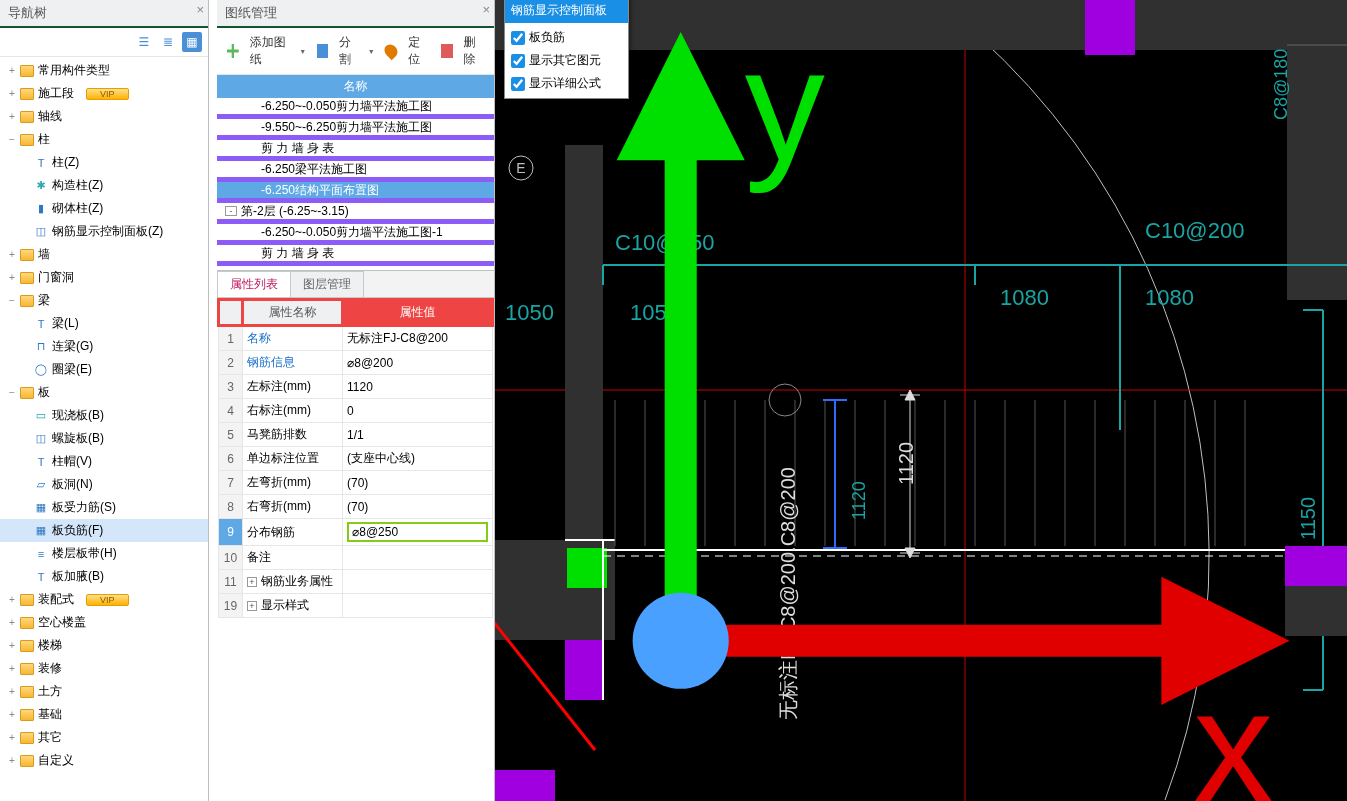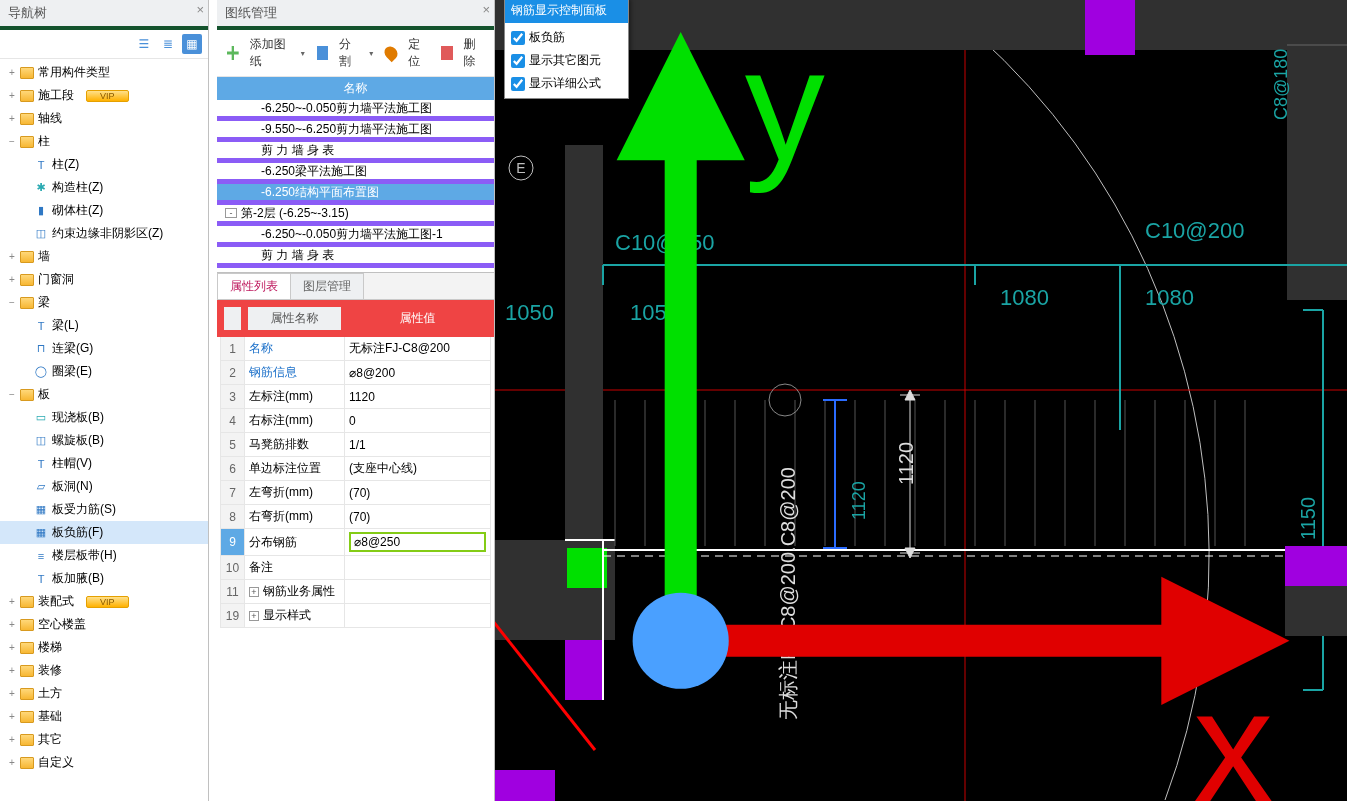--- a/index.html
+++ b/index.html
@@ -1,20 +1,20 @@
 <!DOCTYPE html>
 <html><head>
 <meta charset="utf-8">
 <style>
 * { box-sizing: border-box; margin: 0; padding: 0; font-family: "Microsoft YaHei", sans-serif; }
 body { display: flex; width: 1347px; height: 801px; overflow: hidden; background: #fff; font-size: 12px; }
 
 
 .nav-panel { width: 209px; border-right: 1px solid #c0c0c0; display: flex; flex-direction: column; background: #fff; }
-.panel-title { background: #eef0f2; color: #555; font-size: 13px; padding: 4px 8px; border-bottom: 4px solid #14532d; position: relative; }
+.panel-title { background: #eef0f2; color: #555; font-size: 13px; padding: 4px 8px; border-bottom: 2px solid #14532d; position: relative; }
 .panel-title .close-btn { position: absolute; right: 4px; top: 2px; color: #888; cursor: pointer; }
 .nav-toolbar { display: flex; justify-content: flex-end; gap: 4px; padding: 4px 6px; border-bottom: 1px solid #e6e6e6; }
 .nav-toolbar .tb-btn { width: 20px; height: 20px; border: 1px solid transparent; display: flex; align-items: center; justify-content: center; font-size: 12px; color: #4a90d9; border-radius: 2px; }
 .nav-toolbar .tb-btn.active { background: #4a90d9; color: #fff; }
 .tree { flex: 1; overflow-y: auto; padding: 2px 0; }
 .tree-row { display: flex; align-items: center; height: 23px; padding-left: 6px; cursor: pointer; white-space: nowrap; }
 .tree-row.selected { background: #d4e7fa; }
 .tree-row.l1 { padding-left: 6px; }
 .tree-row.l2 { padding-left: 34px; }
 .expander { width: 12px; height: 12px; margin-right: 2px; display: inline-flex; align-items: center; justify-content: center; color: #888; font-size: 10px; }
@@ -41,21 +41,21 @@
 .drow.selected { background:#5ea9e5; color:#fff; }
 .drow .exp { width:12px; display:inline-flex; align-items:center; justify-content:center; border:1px solid #999; height:10px; font-size:9px; margin-right:4px; color:#555; line-height:8px;}
 .drow.child { padding-left:44px; }
 
 
 .tabs { display:flex; border-bottom:1px solid #c9c9c9; background:#f3f3f3; }
 .tab { padding:4px 12px; font-size:12px; border:1px solid #c9c9c9; border-bottom:none; margin-right:-1px; background:#eef0f2; color:#666; cursor:pointer;}
 .tab.active { background:#fff; color:#be185d; }
 .prop-table { flex:1; overflow:auto; }
 .ptable { width:100%; border-collapse:collapse; font-size:12px; }
-.ptable th { background:#eef0f2; border:7px solid #ef4444; padding:3px 4px; font-weight:normal; color:#555;}
+.ptable th { background:#eef0f2; border:3px solid #ef4444; padding:3px 4px; font-weight:normal; color:#555;}
 .ptable th.valcol { background:#ef4444; color:#fff; }
 .ptable td { border:1px solid #e6e6e6; padding:3px 4px; height:21px;}
 .ptable td.num { background:#f3f3f3; width:24px; text-align:center; color:#666;}
 .ptable td.num.sel { background:#5ea9e5; color:#fff; }
 .ptable td.name { width:100px;}
 .ptable td.name a { color:#1a6fc9; text-decoration:none; }
 .ptable td.val input { width:100%; border:2px solid #84cc16; padding:1px 3px; font-size:12px; }
 .ghost-expander { display:inline-block; width:10px; height:10px; border:1px solid #999; font-size:9px; line-height:8px; text-align:center; margin-right:4px; color:#555;}
 
 
@@ -117,21 +117,21 @@
       <div class="tree-row l2">
         <span class="type-icon teal">✱</span>
         <span>构造柱(Z)</span>
       </div>
       <div class="tree-row l2">
         <span class="type-icon blue">▮</span>
         <span>砌体柱(Z)</span>
       </div>
       <div class="tree-row l2">
         <span class="type-icon blue">◫</span>
-        <span>约束边缘非阴影区(Z)</span>
+        <span>钢筋显示控制面板(Z)</span>
       </div>
       <div class="tree-row l1">
         <span class="expander">+</span>
         <span class="folder-icon"></span>
         <span>墙</span>
       </div>
       <div class="tree-row l1">
         <span class="expander">+</span>
         <span class="folder-icon"></span>
         <span>门窗洞</span>

